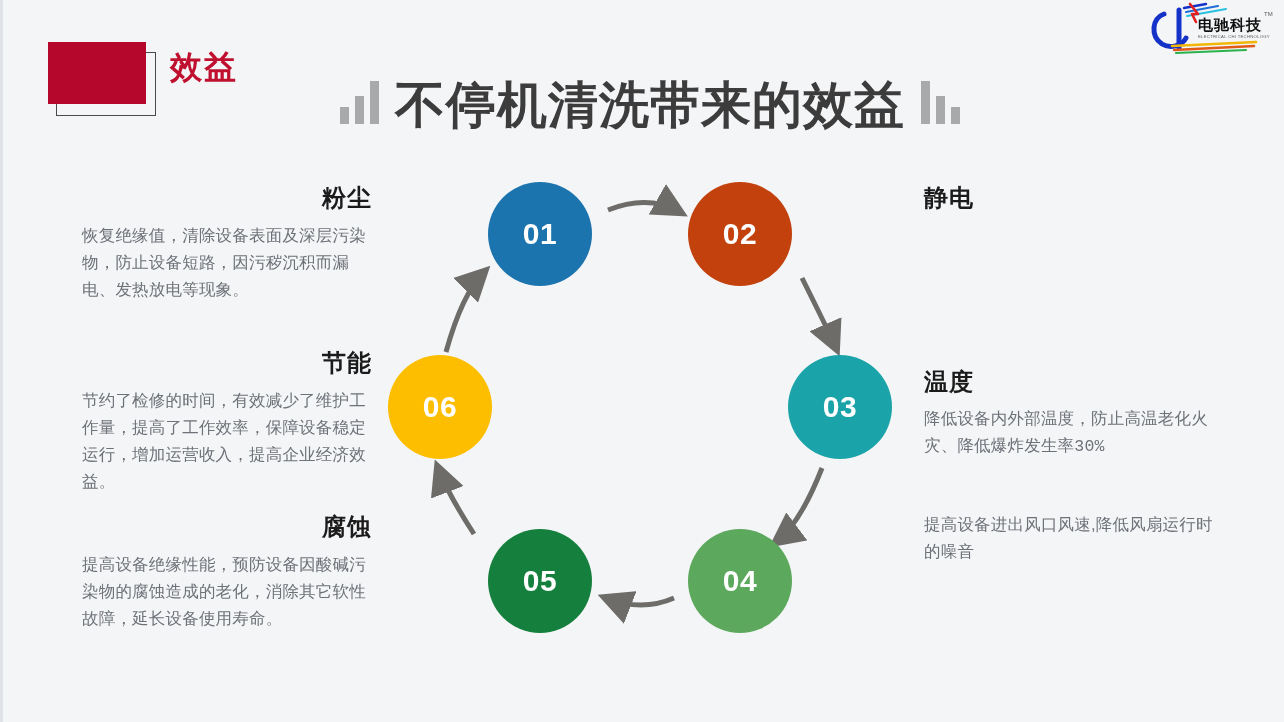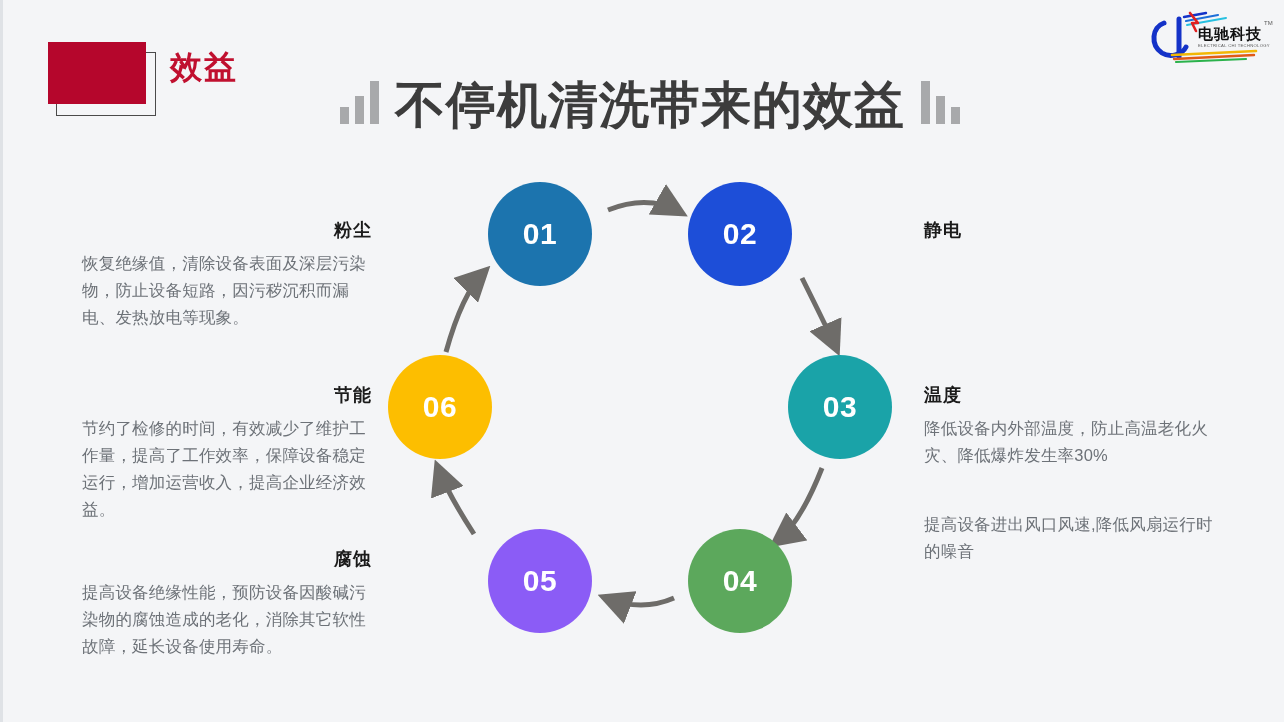--- a/index.html
+++ b/index.html
@@ -89,21 +89,21 @@
     font-weight: 700;
     color: #3c3c3c;
     letter-spacing: 1px;
     line-height: 46px;
     white-space: nowrap;
   }
 
   
   .logo {
     position: absolute;
-    right: 6px; top: 11px;
+    right: 6px; top: 2px;
     width: 132px; height: 58px;
   }
 
   
   .diagram {
     position: absolute;
     left: 370px; top: 160px;
     width: 540px; height: 520px;
   }
   .circle {
@@ -127,42 +127,41 @@
   .arrow-layer {
     position: absolute;
     left: 0; top: 0;
     width: 540px; height: 520px;
     pointer-events: none;
   }
 
   
   .block { position: absolute; width: 290px; }
   .block .heading {
-    font-size: 18px;
+    font-size: 24px;
     font-weight: 700;
     color: #1b1b1b;
     margin-bottom: 8px;
     letter-spacing: 1px;
-    margin-top: 36px;
   }
   .block .body {
     font-size: 16.5px;
     line-height: 27px;
     color: #6d7278;
     letter-spacing: 0.2px;
   }
   .block.right .heading, .block.right .body { text-align: left; }
   .block.left .heading { text-align: right; }
   .block.left .body { text-align: left; }
 
   .b-dust    { left: 82px;  top: 182px; }
   .b-energy  { left: 82px;  top: 347px; }
   .b-corr    { left: 82px;  top: 511px; }
   .b-static  { left: 924px; top: 182px; }
-  .b-temp    { left: 924px; top: 347px; }
+  .b-temp    { left: 924px; top: 366px; font-family: Liberation Mono, monospace; }
   .b-noise   { left: 924px; top: 511px; }
 </style>
 </head>
 <body>
 
 <div class="slide">
 
   <div class="left-rule"></div>
 
   <div class="badge-wrap">
@@ -211,24 +210,24 @@
       </defs>
       <path d="M238 50 Q278 34, 310 52" fill="none" stroke="#6e6c69" stroke-width="5" marker-end="url(#ah)"></path>
       <path d="M432 118 Q458 170, 466 188" fill="none" stroke="#6e6c69" stroke-width="5" marker-end="url(#ah)"></path>
       <path d="M452 308 Q430 364, 406 382" fill="none" stroke="#6e6c69" stroke-width="5" marker-end="url(#ah)"></path>
       <path d="M304 438 Q272 452, 236 438" fill="none" stroke="#6e6c69" stroke-width="5" marker-end="url(#ah)"></path>
       <path d="M104 374 Q78 334, 68 308" fill="none" stroke="#6e6c69" stroke-width="5" marker-end="url(#ah)"></path>
       <path d="M76 192 Q92 134, 114 112" fill="none" stroke="#6e6c69" stroke-width="5" marker-end="url(#ah)"></path>
     </svg>
 
     <div class="circle c1" style="background: rgb(28, 116, 174);">01</div>
-    <div class="circle c2" style="background: #1d4ed8;">02</div>
+    <div class="circle c2" style="background: #c2410c;">02</div>
     <div class="circle c3" style="background: rgb(26, 163, 168);">03</div>
     <div class="circle c4" style="background: rgb(92, 168, 92);">04</div>
-    <div class="circle c5" style="background: #8b5cf6;">05</div>
+    <div class="circle c5" style="background: #15803d;">05</div>
     <div class="circle c6" style="background: rgb(253, 190, 0);">06</div>
   </div>
 
   <div class="block left b-dust">
     <div class="heading">粉尘</div>
     <div class="body">恢复绝缘值，清除设备表面及深层污染物，防止设备短路，因污秽沉积而漏电、发热放电等现象。</div>
   </div>
 
   <div class="block left b-energy">
     <div class="heading">节能</div>

